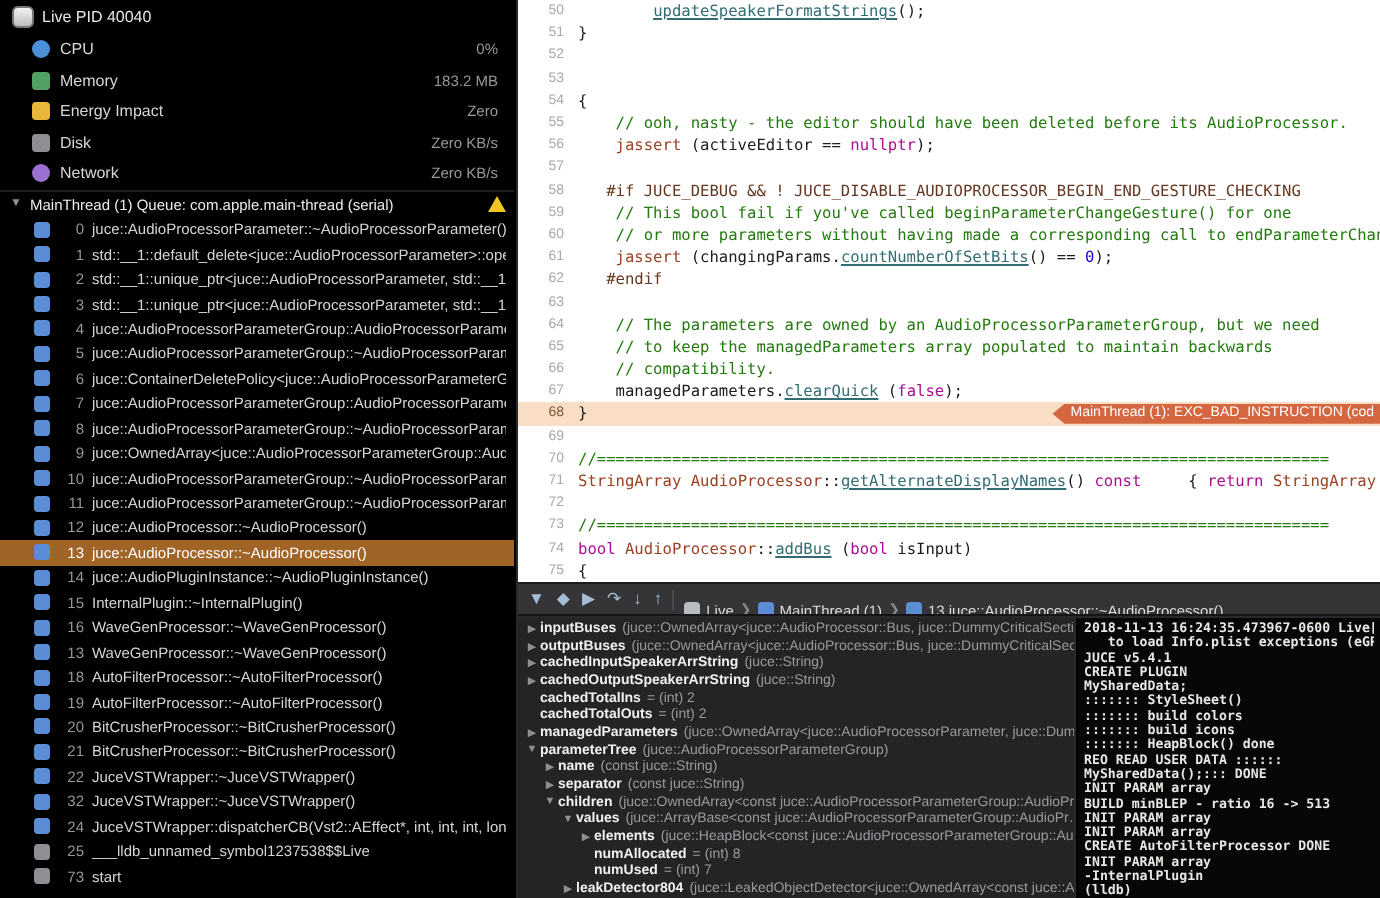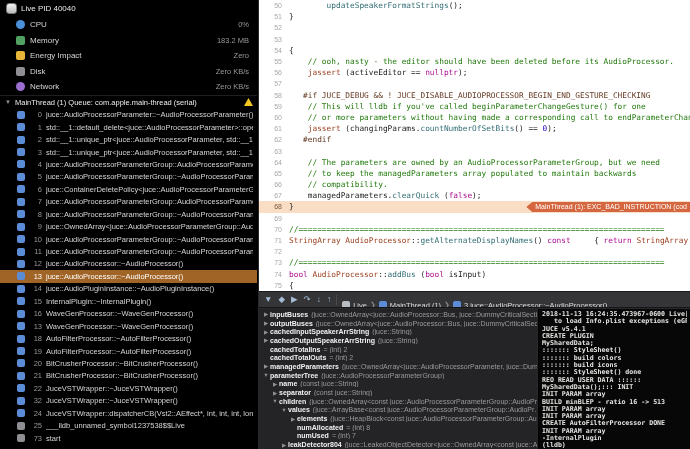--- a/index.html
+++ b/index.html
@@ -44,21 +44,21 @@
     font-size:7px; color:#a8a8a8; }
   .crash .gutter { color:#7c5a38; }
   .code-content { font-family:"DejaVu Sans Mono", monospace; font-size:7.8px; }
   .tk-p { color:#1c1c1c; }
   .tk-c { color:#237a0e;text-align:center; }
   .tk-k { color:#aa0d91; }
   .tk-t { color:#9c4121; }
   .tk-m { color:#9c4121; }
   .tk-d { color:#643820; }
   .tk-n { color:#1c00cf; }
-  .tk-f { color:#326d74; }
+  .tk-f { color:#326d74;text-decoration:underline; }
   .crash-badge { position:absolute; right:0; top:0.5px; height:10px; line-height:10px;
     background:#d4673f; color:#fff; font-size:7px; padding:0 3px 0 9px; white-space:nowrap;
     clip-path:polygon(6px 0,100% 0,100% 100%,6px 100%,0 50%); }
 
   
   .debugbar { position:absolute; left:259px; top:291px; width:431px; height:17px;
     background:#353538; border-top:1px solid #1b1b1d; border-bottom:1px solid #151517;
     display:flex; align-items:center; padding:0 5px; gap:5px; overflow:hidden; }
   .dbg-btn { color:#a4bdd4; font-size:8.5px; line-height:1; flex:none; cursor:default; }
   .dbg-sep { width:1px; height:10px; background:#4b4b4e; flex:none; }
@@ -264,21 +264,21 @@
   <div id="code-lines">
       <div class="code-line"><span class="gutter">50</span><span class="code-content"><span class="tk-p">        </span><span class="tk-f">updateSpeakerFormatStrings</span><span class="tk-p">();</span></span></div>
       <div class="code-line"><span class="gutter">51</span><span class="code-content"><span class="tk-p">}</span></span></div>
       <div class="code-line"><span class="gutter">52</span><span class="code-content"></span></div>
       <div class="code-line"><span class="gutter">53</span></div>
       <div class="code-line"><span class="gutter">54</span><span class="code-content"><span class="tk-p">{</span></span></div>
       <div class="code-line"><span class="gutter">55</span><span class="code-content"><span class="tk-c">    // ooh, nasty - the editor should have been deleted before its AudioProcessor.</span></span></div>
       <div class="code-line"><span class="gutter">56</span><span class="code-content"><span class="tk-p">    </span><span class="tk-m">jassert</span><span class="tk-p"> (activeEditor == </span><span class="tk-k">nullptr</span><span class="tk-p">);</span></span></div>
       <div class="code-line"><span class="gutter">57</span><span class="code-content"></span></div>
       <div class="code-line"><span class="gutter">58</span><span class="code-content"><span class="tk-d">   #if JUCE_DEBUG &amp;&amp; ! JUCE_DISABLE_AUDIOPROCESSOR_BEGIN_END_GESTURE_CHECKING</span></span></div>
-      <div class="code-line"><span class="gutter">59</span><span class="code-content"><span class="tk-c">    // This will lldb if you've called beginParameterChangeGesture() for one</span></span></div>
+      <div class="code-line"><span class="gutter">59</span><span class="code-content"><span class="tk-c">    // This bool fail if you've called beginParameterChangeGesture() for one</span></span></div>
       <div class="code-line"><span class="gutter">60</span><span class="code-content"><span class="tk-c">    // or more parameters without having made a corresponding call to endParameterChangeGesture…</span></span></div>
       <div class="code-line"><span class="gutter">61</span><span class="code-content"><span class="tk-p">    </span><span class="tk-m">jassert</span><span class="tk-p"> (changingParams.</span><span class="tk-f">countNumberOfSetBits</span><span class="tk-p">() == </span><span class="tk-n">0</span><span class="tk-p">);</span></span></div>
       <div class="code-line"><span class="gutter">62</span><span class="code-content"><span class="tk-d">   #endif</span></span></div>
       <div class="code-line"><span class="gutter">63</span><span class="code-content"></span></div>
       <div class="code-line"><span class="gutter">64</span><span class="code-content"><span class="tk-c">    // The parameters are owned by an AudioProcessorParameterGroup, but we need</span></span></div>
       <div class="code-line"><span class="gutter">65</span><span class="code-content"><span class="tk-c">    // to keep the managedParameters array populated to maintain backwards</span></span></div>
       <div class="code-line"><span class="gutter">66</span><span class="code-content"><span class="tk-c">    // compatibility.</span></span></div>
       <div class="code-line"><span class="gutter">67</span><span class="code-content"><span class="tk-p">    managedParameters.</span><span class="tk-f">clearQuick</span><span class="tk-p"> (</span><span class="tk-k">false</span><span class="tk-p">);</span></span></div>
       <div class="code-line crash"><span class="gutter">68</span><span class="code-content"><span class="tk-p">}</span></span><div class="crash-badge">MainThread (1): EXC_BAD_INSTRUCTION (cod</div></div>
       <div class="code-line"><span class="gutter">69</span><span class="code-content"></span></div>
@@ -302,21 +302,21 @@
     </span>
   <span class="dbg-sep"></span>
   <span class="crumbs" id="crumbs">
       <span class="crumb-icon" style="background: rgb(185, 188, 193);"></span>
       <span class="crumb-label">Live</span>
       <span class="crumb-sep">❯</span>
       <span class="crumb-icon" style="background: rgb(91, 141, 214);"></span>
       <span class="crumb-label">MainThread (1)</span>
       <span class="crumb-sep">❯</span>
       <span class="crumb-icon" style="background: rgb(91, 141, 214);"></span>
-      <span class="crumb-label">3 juce::AudioProcessor::~AudioProcessor()</span>
+      <span class="crumb-label">13 juce::AudioProcessor::~AudioProcessor()</span>
     </span>
 </div>
 
 <div class="varpane" id="varpane">
     <div class="var-row" style="padding-left: 3px;">
       <span class="var-disc">▶</span>
       <span class="var-name">inputBuses</span>
       <span class="var-detail">(juce::OwnedArray&lt;juce::AudioProcessor::Bus, juce::DummyCriticalSection&gt;)</span>
     </div>
     <div class="var-row" style="padding-left: 3px;">
@@ -398,23 +398,23 @@
 
 <div class="console" id="console">
     <div class="console-line">2018-11-13 16:24:35.473967-0600 Live[40</div>
     <div class="console-line">   to load Info.plist exceptions (eGPU</div>
     <div class="console-line">JUCE v5.4.1</div>
     <div class="console-line">CREATE PLUGIN</div>
     <div class="console-line">MySharedData;</div>
     <div class="console-line">::::::: StyleSheet()</div>
     <div class="console-line">::::::: build colors</div>
     <div class="console-line">::::::: build icons</div>
-    <div class="console-line">::::::: StyleSheet() done</div>
+    <div class="console-line">::::::: HeapBlock() done</div>
     <div class="console-line">REO READ USER DATA ::::::</div>
-    <div class="console-line">MySharedData();::: INIT</div>
+    <div class="console-line">MySharedData();::: DONE</div>
     <div class="console-line">INIT PARAM array</div>
     <div class="console-line">BUILD minBLEP - ratio 16 -&gt; 513</div>
     <div class="console-line">INIT PARAM array</div>
     <div class="console-line">INIT PARAM array</div>
     <div class="console-line">CREATE AutoFilterProcessor DONE</div>
     <div class="console-line">INIT PARAM array</div>
     <div class="console-line">-InternalPlugin</div>
     <div class="console-line">(lldb)</div>
   </div>
 

